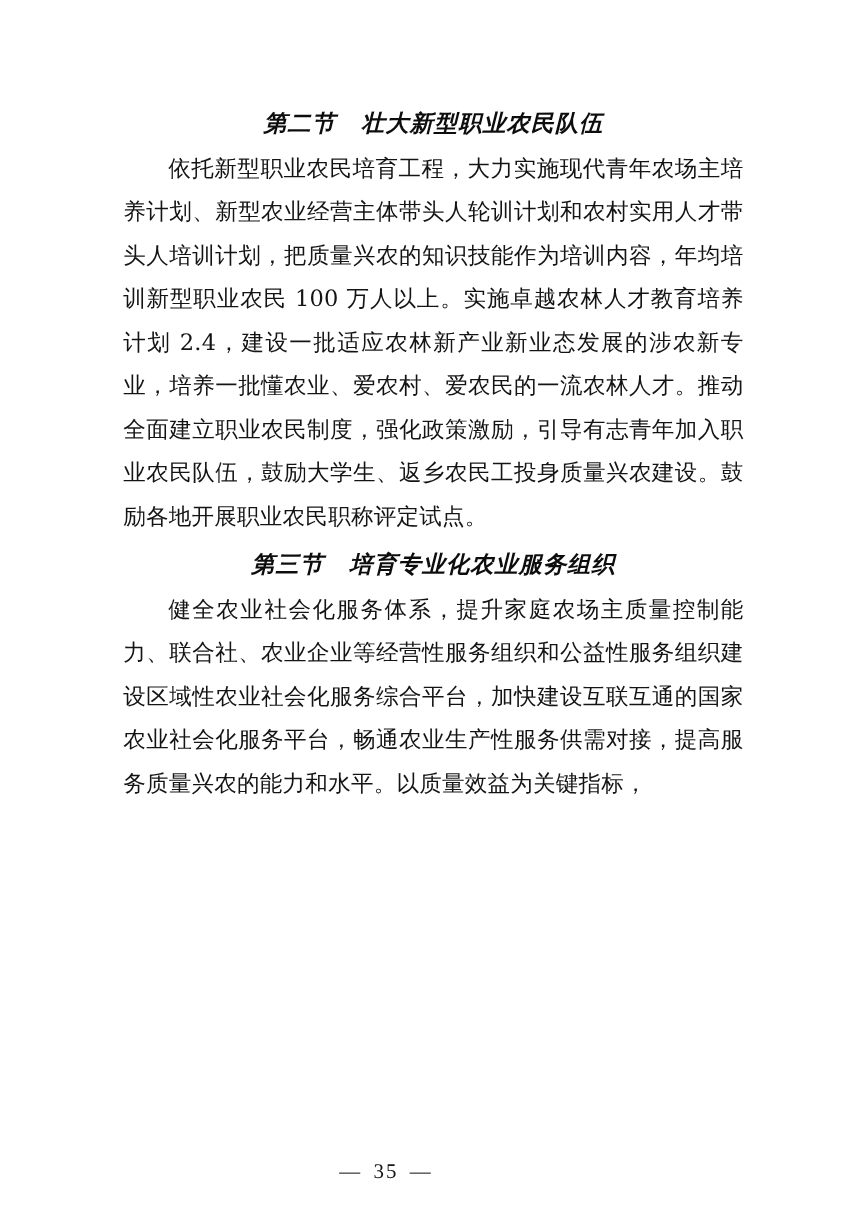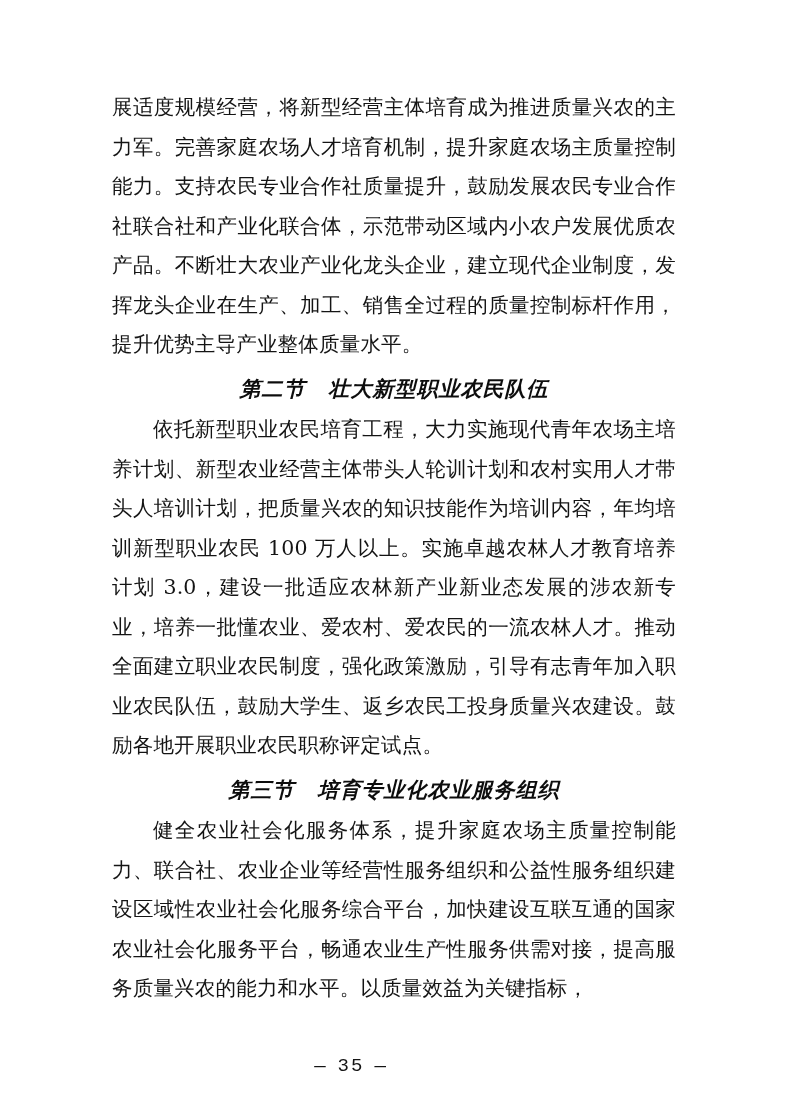--- a/index.html
+++ b/index.html
@@ -51,41 +51,40 @@
   .para {
     margin: 0;
   }
   .page-number {
     position: absolute;
     left: 0;
     right: 0;
     bottom: 36px;
     text-align: center;
     font-size: 19px;
-    font-family: Liberation Mono, monospace;
+    font-family: Liberation Serif, serif;
     color: #141414;
     letter-spacing: 2px;
     padding-right: 86px;
   }
   .page-number .dash {
     margin: 0 10px;
   }
 </style>
 </head>
 <body>
 
 <div class="page">
 
-  <p class="body-text para">展适度规模经营，将新型经营主体培育成为推进质量兴农的主力军。完善家庭农场人才培育机制，提升家庭农场主质量控制能力。支持农民专业合作社质量提升，鼓励发展农民专业合作社联合社和产业化联合体，示范带动区域内小农户发展优质农产品。不断壮大农业产业化龙头企业，建立现代企业制度，发挥龙头企业在生产、加工、销售全过程的质量控制标杆作用，提升优势主导产业整体质量水平。</p>
 
   <h2 class="section-heading">
     <span class="sec-no">第二节</span><span>壮大新型职业农民队伍</span>
   </h2>
 
-  <p class="body-text para indent2">依托新型职业农民培育工程，大力实施现代青年农场主培养计划、新型农业经营主体带头人轮训计划和农村实用人才带头人培训计划，把质量兴农的知识技能作为培训内容，年均培训新型职业农民 100 万人以上。实施卓越农林人才教育培养计划 3.0，建设一批适应农林新产业新业态发展的涉农新专业，培养一批懂农业、爱农村、爱农民的一流农林人才。推动全面建立职业农民制度，强化政策激励，引导有志青年加入职业农民队伍，鼓励大学生、返乡农民工投身质量兴农建设。鼓励各地开展职业农民职称评定试点。</p>
+  <p class="body-text para indent2">依托新型职业农民培育工程，大力实施现代青年农场主培养计划、新型农业经营主体带头人轮训计划和农村实用人才带头人培训计划，把质量兴农的知识技能作为培训内容，年均培训新型职业农民 100 万人以上。实施卓越农林人才教育培养计划 2.4，建设一批适应农林新产业新业态发展的涉农新专业，培养一批懂农业、爱农村、爱农民的一流农林人才。推动全面建立职业农民制度，强化政策激励，引导有志青年加入职业农民队伍，鼓励大学生、返乡农民工投身质量兴农建设。鼓励各地开展职业农民职称评定试点。</p>
 
   <h2 class="section-heading">
     <span class="sec-no">第三节</span><span>培育专业化农业服务组织</span>
   </h2>
 
   <p class="body-text para indent2">健全农业社会化服务体系，提升家庭农场主质量控制能力、联合社、农业企业等经营性服务组织和公益性服务组织建设区域性农业社会化服务综合平台，加快建设互联互通的国家农业社会化服务平台，畅通农业生产性服务供需对接，提高服务质量兴农的能力和水平。以质量效益为关键指标，</p>
 
 </div>
 
 <div class="page-number">

